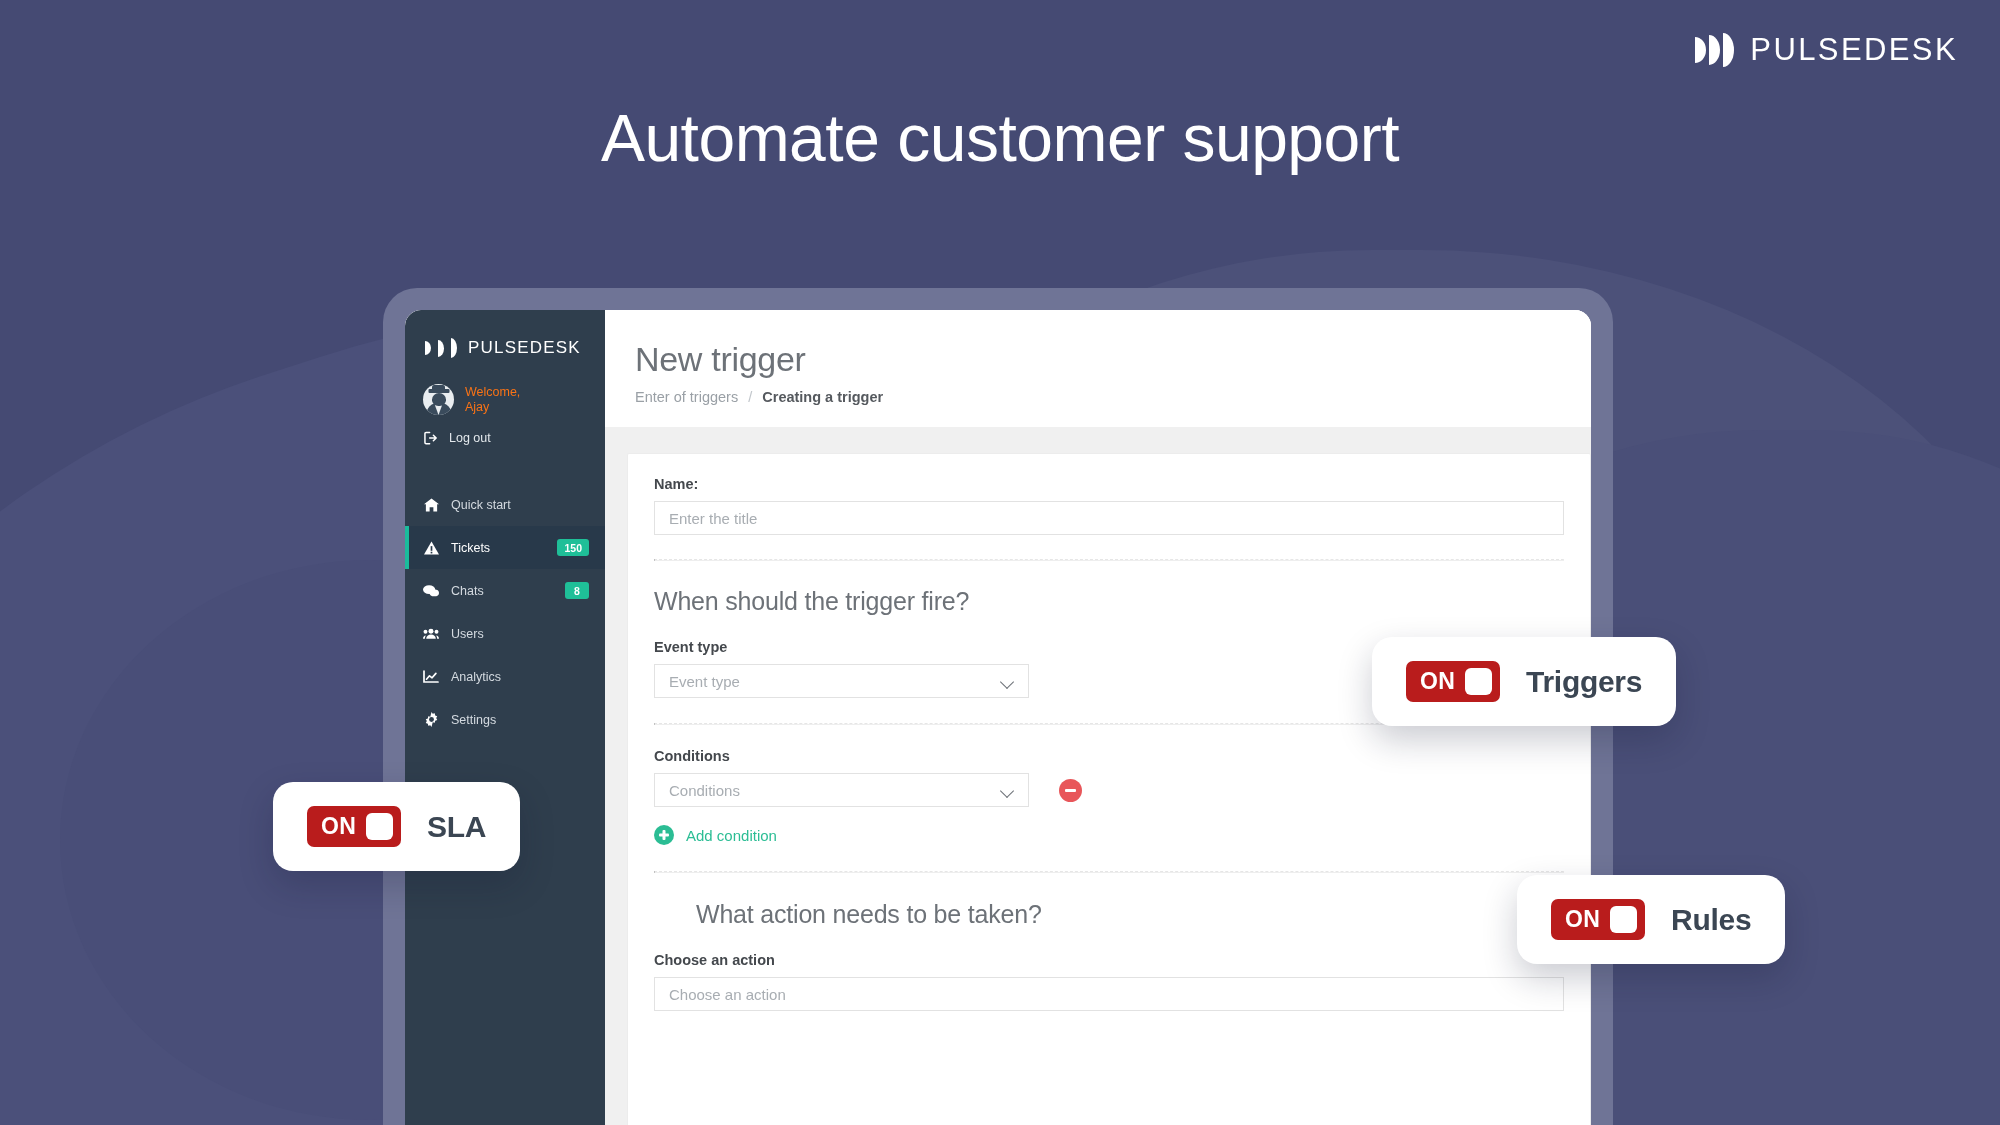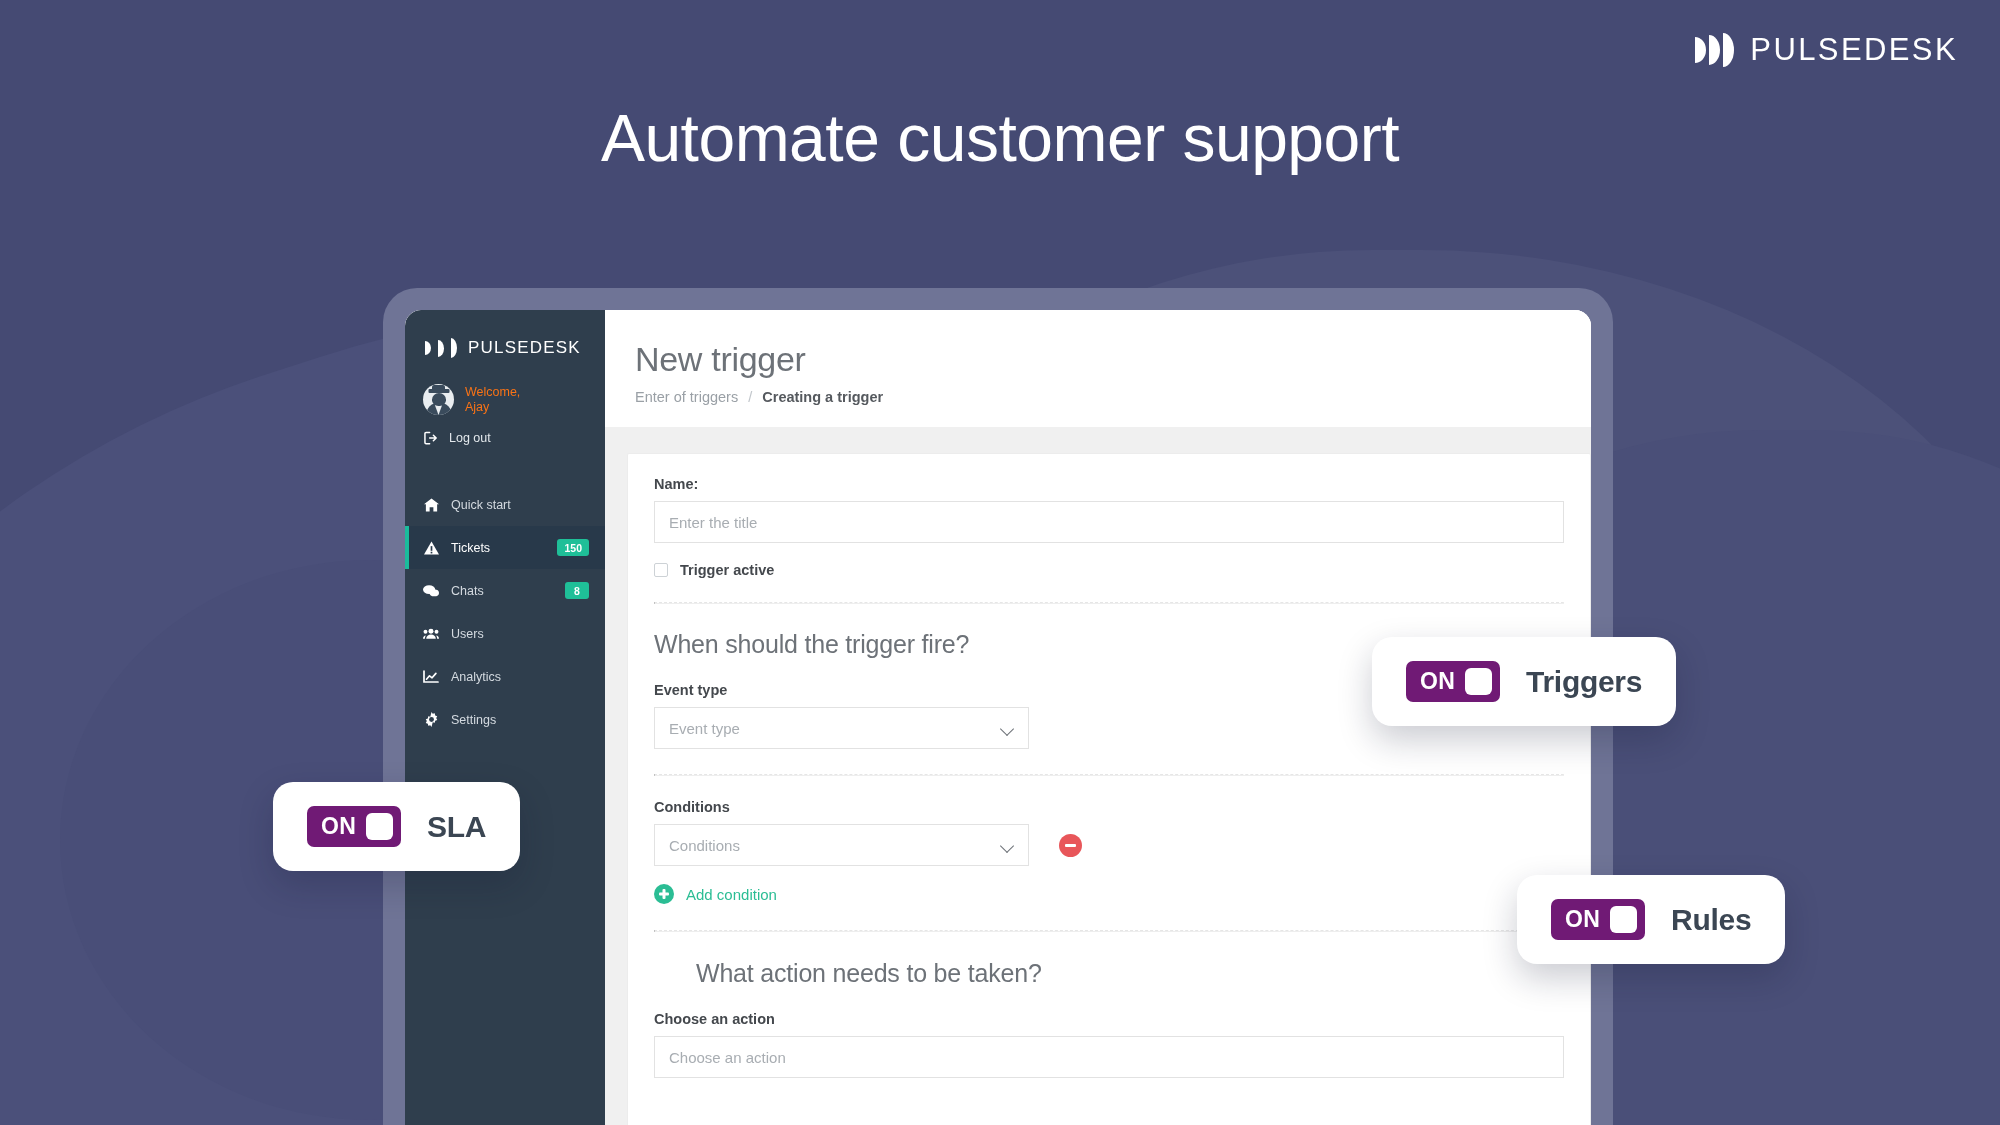--- a/index.html
+++ b/index.html
@@ -186,21 +186,21 @@
     border-radius:2px;
     padding:22px 26px 0 26px;
     height:100%;
   }
 
   .field-label {
     font-size:14.5px; font-weight:700; color:#44484d; margin-bottom:9px;
   }
   .input {
     width:933px; max-width:100%;
-    height:42px; border:1px solid #e2e2e2; background:#fff;
+    height:34px; border:1px solid #e2e2e2; background:#fff;
     display:flex; align-items:center; padding:0 14px;
     font-size:15px; color:#a8adb2;
   }
   .input.sm { width:375px; justify-content:space-between; }
 
   .check-row { display:flex; align-items:center; gap:12px; margin-top:19px; }
   .checkbox {
     width:14px; height:14px; border:1px solid #cdd2d6; border-radius:2px; background:#fff;
   }
   .check-label { font-size:14.5px; font-weight:700; color:#44484d; }
@@ -246,21 +246,21 @@
 
   
   .pill {
     position:absolute; z-index:60;
     background:#ffffff; border-radius:20px;
     box-shadow:0 14px 34px rgba(20,24,50,0.22);
     display:flex; align-items:center; gap:26px;
     padding:24px 34px;
   }
   .toggle {
-    background:#701a75; border-radius:7px;
+    background:#b91c1c; border-radius:7px;
     display:flex; align-items:center; gap:10px;
     padding:7px 8px 7px 14px;
   }
   .toggle .on { color:#fff; font-size:23px; font-weight:700; letter-spacing:0.3px; }
   .toggle .knob { width:27px; height:27px; background:#fff; border-radius:6px; }
   .pill-label { font-size:30px; font-weight:700; color:#3b4653; letter-spacing:-0.3px; }
 
   .pill-sla { left:273px; top:782px; }
   .pill-triggers { left:1372px; top:637px; }
   .pill-rules { left:1517px; top:875px; }
@@ -400,24 +400,20 @@
           <span class="cur">Creating a trigger</span>
         </div>
       </div>
 
       <div class="main-body">
         <div class="card">
 
           <div class="field-label">Name:</div>
           <div class="input">Enter the title</div>
 
-          <div class="check-row">
-            <span class="checkbox"></span>
-            <span class="check-label">Trigger active</span>
-          </div>
 
           <hr class="dashed" style="margin-top:24px;">
 
           <div class="section-title" style="margin-top:26px;">When should the trigger fire?</div>
 
           <div class="field-label" style="margin-top:23px;">Event type</div>
           <div class="input sm">
             <span>Event type</span>
             <span class="chev"></span>
           </div>

